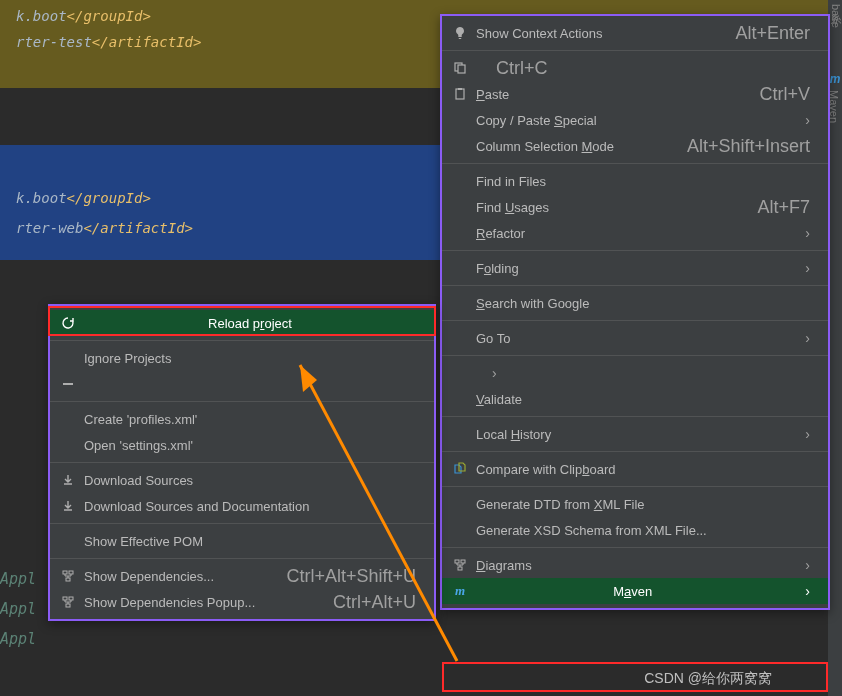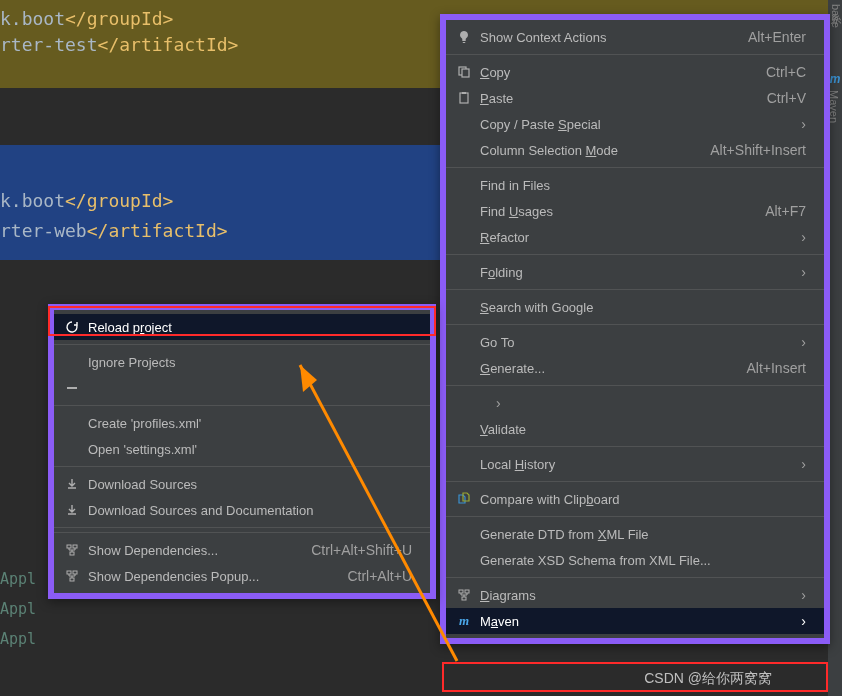--- a/index.html
+++ b/index.html
@@ -3,42 +3,42 @@
 <meta charset="utf-8">
 <style>
   * { margin: 0; padding: 0; box-sizing: border-box; }
   html, body { width: 842px; height: 696px; overflow: hidden; font-family: "Segoe UI", "Microsoft YaHei", Arial, sans-serif; background: #2b2b2b; }
   .stage { position: relative; width: 842px; height: 696px; }
 
   
   .code-area { position: absolute; left: 0; top: 0; width: 842px; height: 696px; }
   .sel-olive  { position: absolute; left: 0; top: 0;  width: 842px; height: 88px;  background: #665b1f; }
   .sel-blue   { position: absolute; left: 0; top: 145px; width: 842px; height: 115px; background: #214283; }
-  .code-line { position: absolute; left: 0; font-family: Consolas, monospace; font-size: 18px; color: #a9b7c6; white-space: pre; }
+  .code-line { position: absolute; left: 16px; font-family: Consolas, monospace; font-size: 14px; color: #a9b7c6; white-space: pre; font-style: italic; }
   .code-line .tk-tag   { color: #e8bf6a; }
-  .gutter-text { position: absolute; left: 0; font-family: Consolas, monospace; font-size: 15px; color: #5b8275; white-space: pre; }
+  .gutter-text { position: absolute; left: 0; font-family: Consolas, monospace; font-size: 15px; color: #5b8275; white-space: pre; font-style: italic; }
 
   
   .side-strip { position: absolute; right: 0; top: 0; width: 14px; height: 696px; background: #3c3f41; }
   .side-strip .vlabel { writing-mode: vertical-rl; color: #808080; font-size: 11px; padding-top: 4px; text-align: left; }
 
   
-  .menu { position: absolute; background: #3c3f41; border: 6px solid #8b5cf6; box-shadow: 0 3px 10px rgba(0,0,0,.4); padding: 4px 0; }
+  .menu { position: absolute; background: #3c3f41; border: 2px solid #8b5cf6; box-shadow: 0 3px 10px rgba(0,0,0,.4); padding: 4px 0; }
   .menu .item {
     display: flex; align-items: center; height: 26px;
     padding: 0 18px 0 8px; color: #bbbbbb; font-size: 13px; cursor: default;
     position: relative;
   }
   .menu .item .icon-slot { width: 20px; height: 16px; margin-right: 6px; display: flex; align-items: center; justify-content: center; flex: 0 0 20px; }
   .menu .item .label { flex: 1 1 auto; }
   .menu .item .label u { text-decoration: underline; }
-  .menu .item .shortcut { color: #a0a0a0; font-size: 14px; margin-left: 20px; }
+  .menu .item .shortcut { color: #a0a0a0; font-size: 18px; margin-left: 20px; }
   .menu .item .chev { margin-left: 16px; color: #a0a0a0; font-size: 14px; }
   .menu .sep { height: 1px; background: #515354; margin: 4px 0; }
-  .menu .item.sel { background: #0f172a; color: #ffffff; }
+  .menu .item.sel { background: #14532d; color: #ffffff; text-align: center; }
   .menu .item.sel .shortcut, .menu .item.sel .chev { color: #ffffff; }
 
   
   .red-box { position: absolute; border: 2px solid #ff2a2a; pointer-events: none; }
 
   
   .arrow { position: absolute; pointer-events: none; }
 
   
   svg { display: block; }
@@ -83,21 +83,20 @@
       <span class="shortcut">Alt+Enter</span>
     </div>
     <div class="sep"></div>
     <div class="item">
       <span class="icon-slot">
         <svg width="14" height="14" viewBox="0 0 14 14">
             <rect x="2" y="2" width="7" height="8" fill="none" stroke="#aeaeae" stroke-width="1.2"></rect>
             <rect x="5" y="4" width="7" height="8" fill="#3c3f41" stroke="#aeaeae" stroke-width="1.2"></rect>
           </svg>
       </span>
-      <span class="label"><u>C</u>opy</span>
       <span class="shortcut">Ctrl+C</span>
     </div>
     <div class="item">
       <span class="icon-slot">
         <svg width="14" height="14" viewBox="0 0 14 14">
             <rect x="3" y="2" width="8" height="10" fill="none" stroke="#aeaeae" stroke-width="1.2"></rect>
             <rect x="5" y="1" width="4" height="2" fill="#aeaeae"></rect>
           </svg>
       </span>
       <span class="label"><u>P</u>aste</span>
@@ -137,25 +136,20 @@
     <div class="sep"></div>
     <div class="item">
       <span class="icon-slot"></span>
       <span class="label"><u>S</u>earch with Google</span>
     </div>
     <div class="sep"></div>
     <div class="item">
       <span class="icon-slot"></span>
       <span class="label">Go To</span>
       <span class="chev">›</span>
-    </div>
-    <div class="item">
-      <span class="icon-slot"></span>
-      <span class="label"><u>G</u>enerate...</span>
-      <span class="shortcut">Alt+Insert</span>
     </div>
     <div class="sep"></div>
     <div class="item">
       <span class="icon-slot"></span>
       <span class="chev">›</span>
     </div>
     <div class="item">
       <span class="icon-slot"></span>
       <span class="label"><u>V</u>alidate</span>
     </div>
@@ -248,20 +242,24 @@
     </div>
     <div class="item">
       <span class="icon-slot">
         <svg width="14" height="14" viewBox="0 0 14 14">
             <path d="M7 2v6M4 6l3 3 3-3M3 11h8" stroke="#aeaeae" stroke-width="1.4" fill="none"></path>
           </svg>
       </span>
       <span class="label">Download Sources and Documentation</span>
     </div>
     <div class="sep"></div>
+    <div class="item">
+      <span class="icon-slot"></span>
+      <span class="label">Show Effective POM</span>
+    </div>
     <div class="sep"></div>
     <div class="item">
       <span class="icon-slot">
         <svg width="14" height="14" viewBox="0 0 14 14">
             <rect x="2" y="2" width="4" height="3" fill="none" stroke="#aeaeae"></rect>
             <rect x="8" y="2" width="4" height="3" fill="none" stroke="#aeaeae"></rect>
             <rect x="5" y="9" width="4" height="3" fill="none" stroke="#aeaeae"></rect>
             <path d="M4 5v2h6V5M7 7v2" stroke="#aeaeae" fill="none"></path>
           </svg>
       </span>

